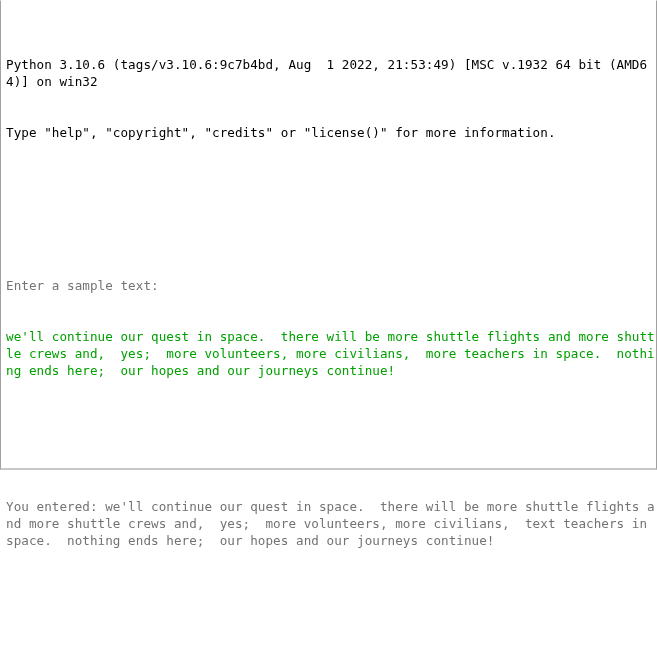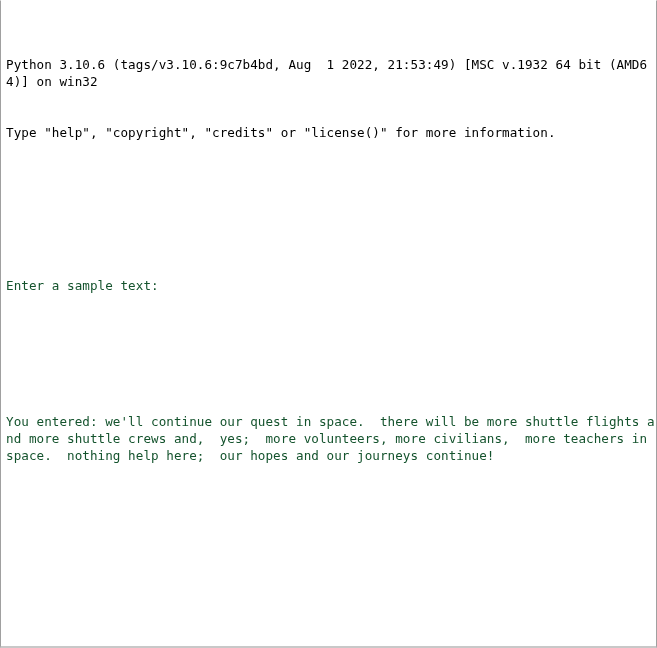--- a/index.html
+++ b/index.html
@@ -11,21 +11,21 @@
     width: 657px;
     height: 648px;
     overflow: hidden;
     font-family: "DejaVu Sans Mono", "Liberation Mono", monospace;
   }
 
   #shell-window {
     position: relative;
     box-sizing: border-box;
     width: 657px;
-    height: 648px;
+    height: 470px;
     background: #ffffff;
     border-left: 1px solid #a0a0a0;
     border-right: 1px solid #a0a0a0;
     border-top: 1px solid #ffffff;
     border-bottom: 2px solid #c8c8c8;
     padding: 4px 0 0 5px;
   }
 
   #shell-output {
     font-family: "DejaVu Sans Mono", "Liberation Mono", monospace;
@@ -40,40 +40,41 @@
   .line {
     min-height: 17px;
     white-space: pre-wrap;
     word-break: break-all;
   }
 
   .blank { height: 17px; }
 
   
   .c-black   { color: #000000; }
-  .c-blue    { color: #14532d; }
+  .c-blue    { color: #737373; }
   .c-green   { color: #00a000; }
 </style>
 </head>
 <body>
 
 <div id="shell-window">
   <div id="shell-output">
 
     <div class="line c-black">Python 3.10.6 (tags/v3.10.6:9c7b4bd, Aug  1 2022, 21:53:49) [MSC v.1932 64 bit (AMD64)] on win32</div>
     <div class="line c-black">Type "help", "copyright", "credits" or "license()" for more information.</div>
 
     <div class="blank"></div>
 
 
     <div class="line c-blue">Enter a sample text:</div>
+    <div class="line c-green">we'll continue our quest in space.  there will be more shuttle flights and more shuttle crews and,  yes;  more volunteers, more civilians,  more teachers in space.  nothing ends here;  our hopes and our journeys continue!</div>
 
     <div class="blank"></div>
 
-    <div class="line c-blue">You entered: we'll continue our quest in space.  there will be more shuttle flights and more shuttle crews and,  yes;  more volunteers, more civilians,  more teachers in space.  nothing help here;  our hopes and our journeys continue!</div>
+    <div class="line c-blue">You entered: we'll continue our quest in space.  there will be more shuttle flights and more shuttle crews and,  yes;  more volunteers, more civilians,  text teachers in space.  nothing ends here;  our hopes and our journeys continue!</div>
 
     
 
     
     
     
     
     
     
     

